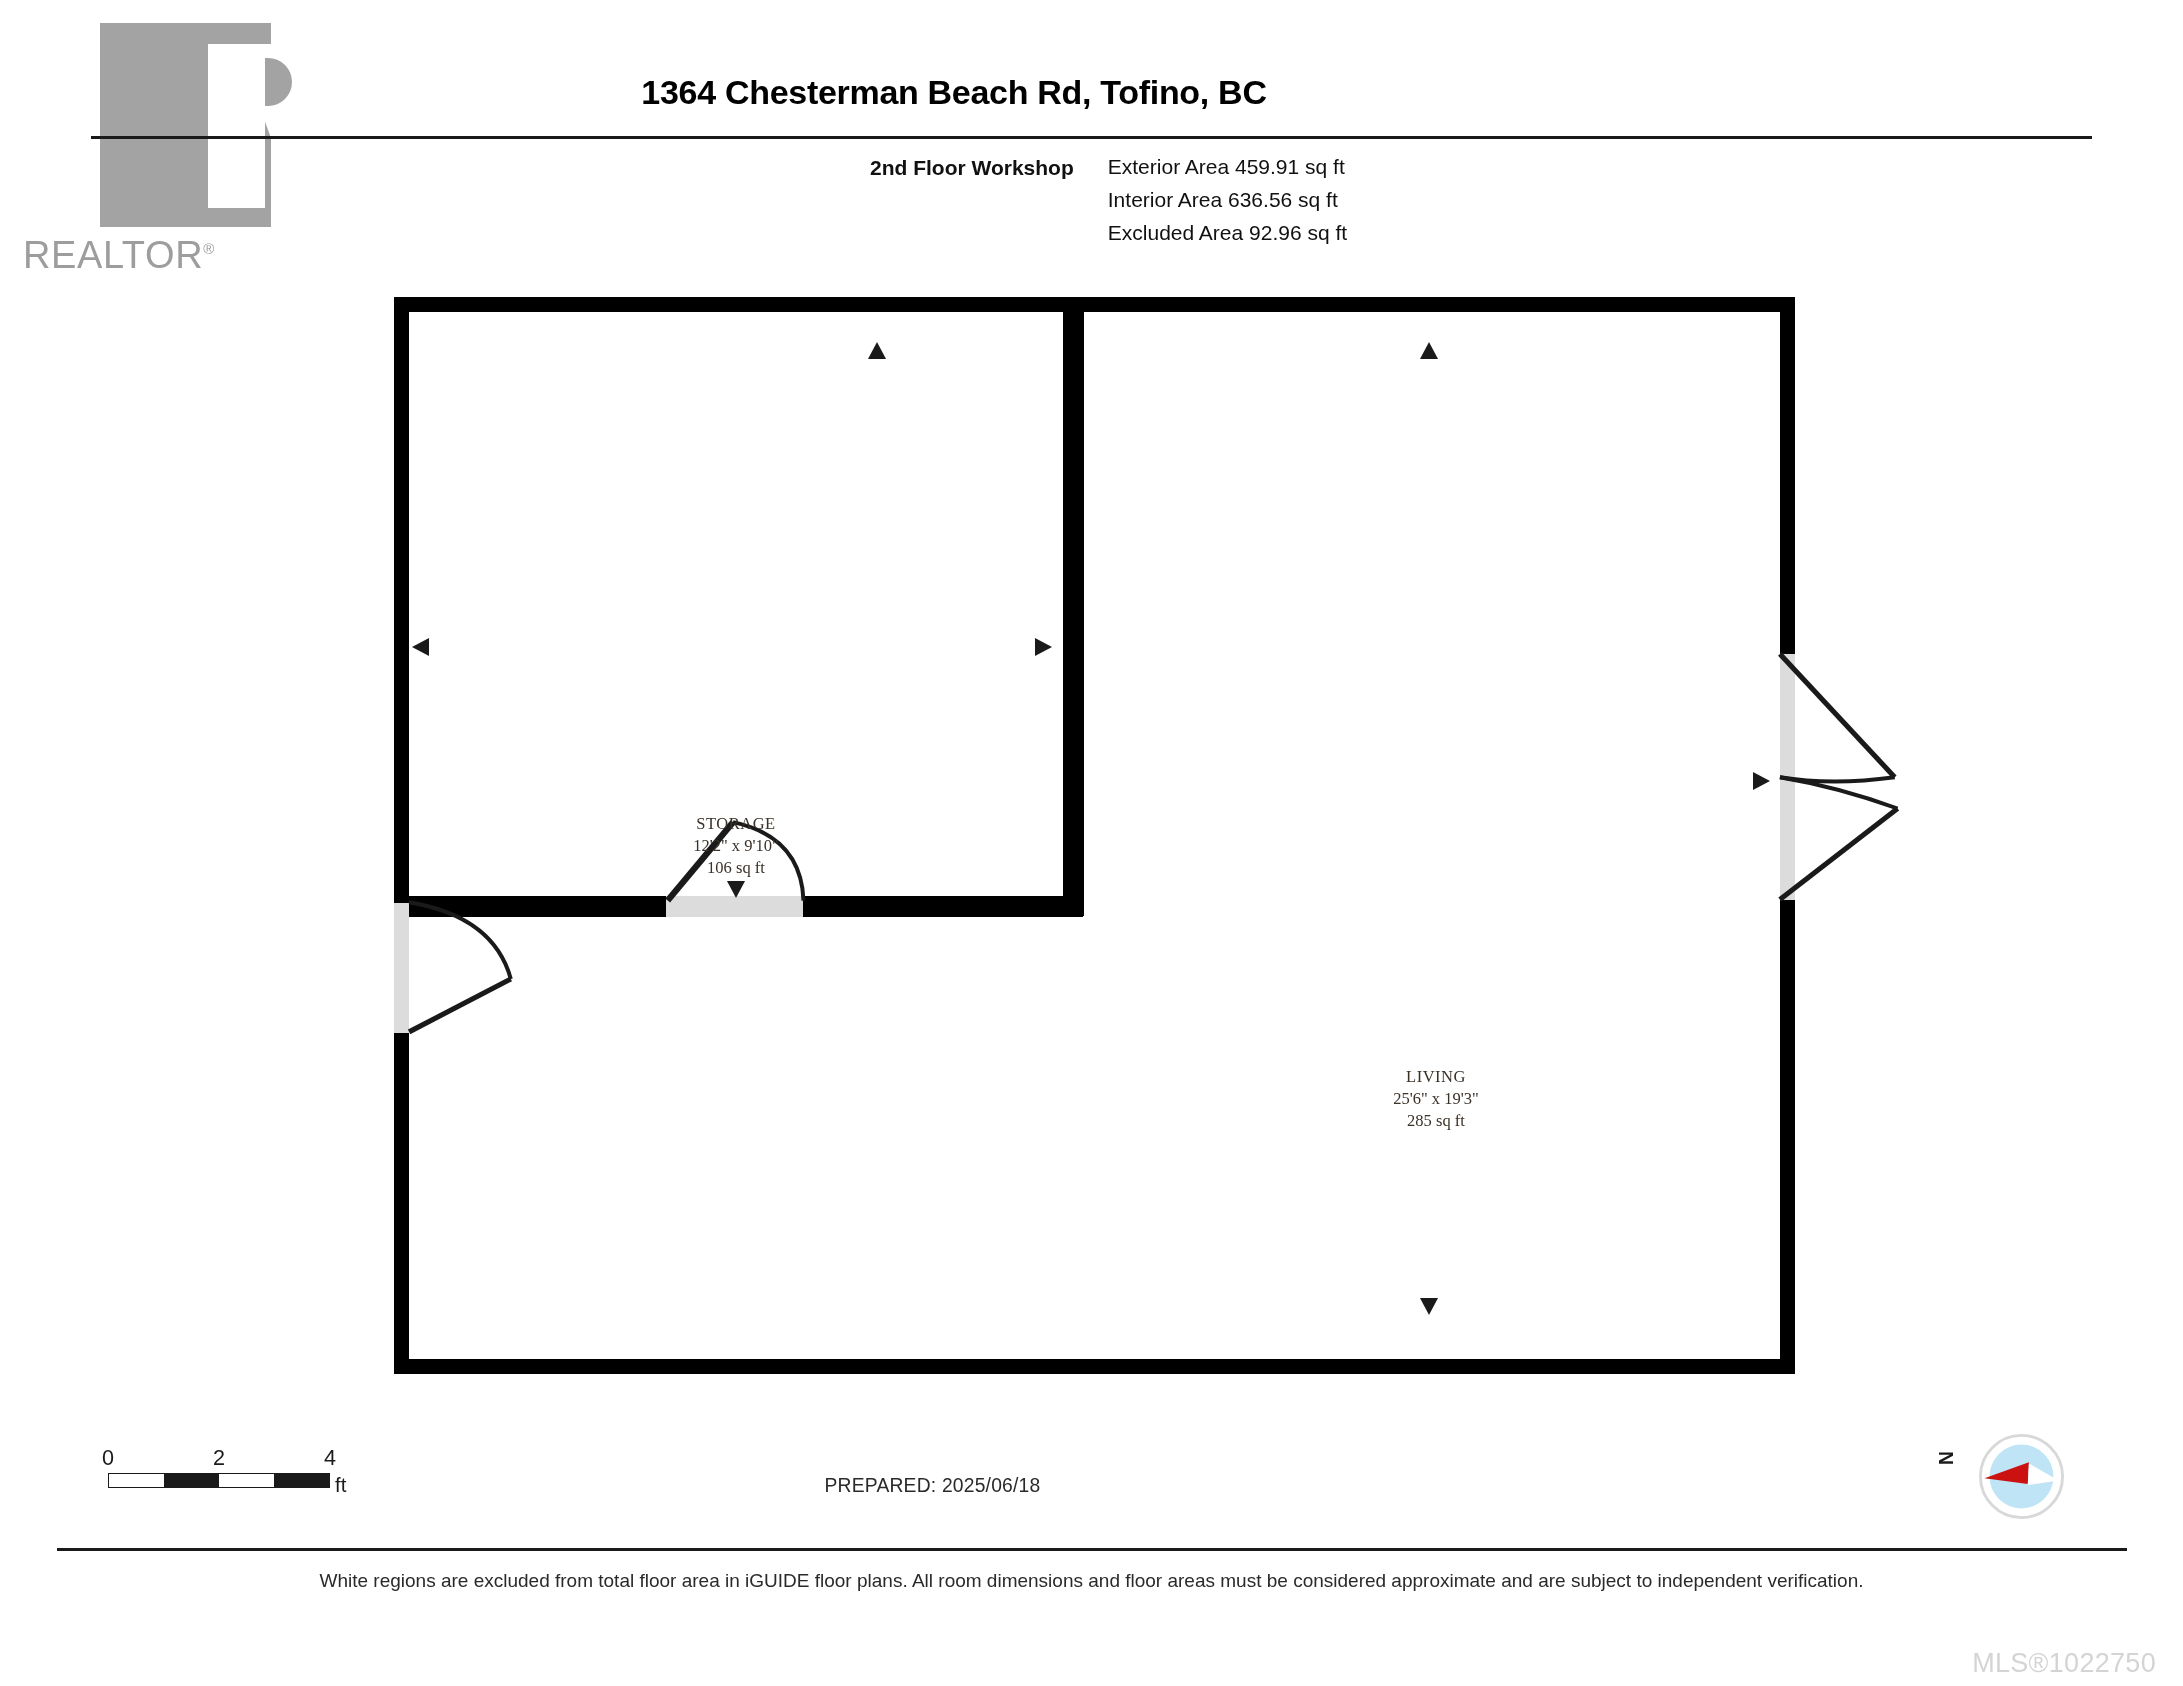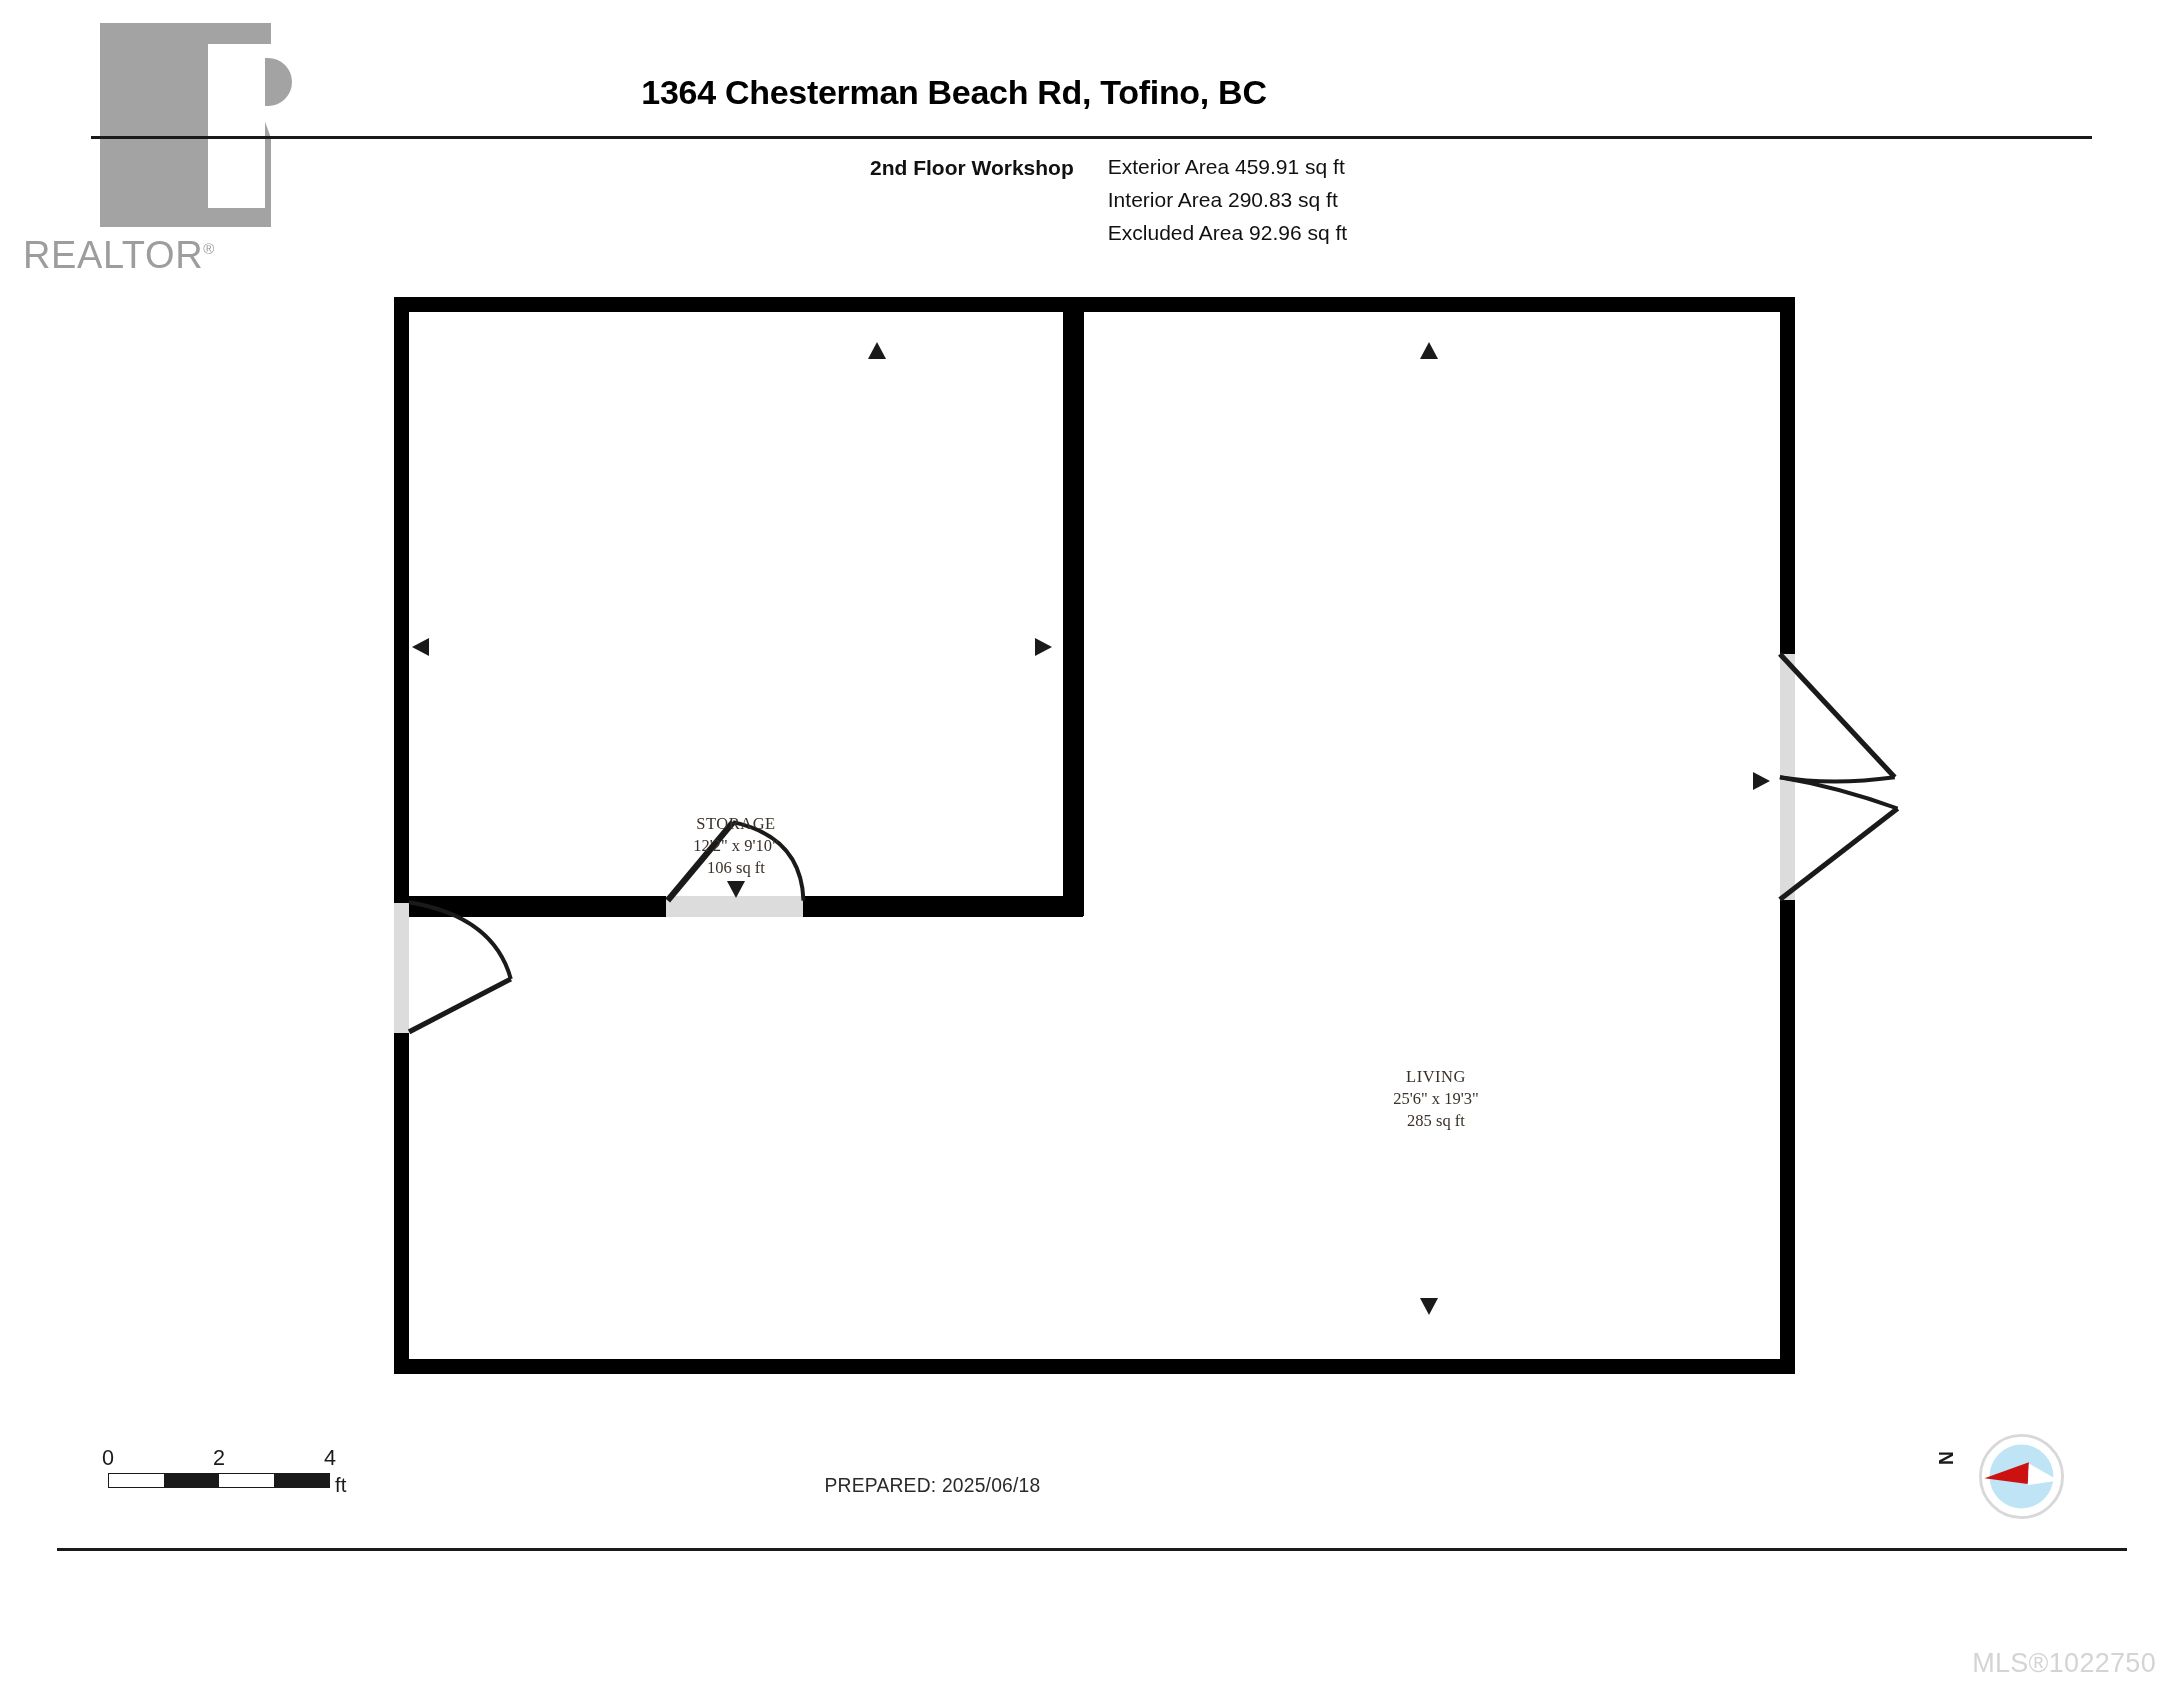--- a/index.html
+++ b/index.html
@@ -309,21 +309,21 @@
     <div id="realtor-wordmark"><span>REALTOR</span><sup>®</sup></div>
   </div>
 
   <div id="header-title">1364 Chesterman Beach Rd, Tofino, BC</div>
   <div id="header-rule"></div>
 
   <div id="summary">
     <div id="summary-floor">2nd Floor Workshop</div>
     <div id="summary-areas">
       <div>Exterior Area 459.91 sq ft</div>
-      <div>Interior Area 290.83 sq ft</div>
+      <div>Interior Area 636.56 sq ft</div>
       <div>Excluded Area 92.96 sq ft</div>
     </div>
   </div>
 
   <div id="plan">
 
     <div class="room-fill" id="fill-storage"></div>
     <div class="room-fill" id="fill-living-upper"></div>
     <div class="room-fill" id="fill-living-lower"></div>
 
@@ -391,16 +391,17 @@
     <div id="compass-n">N</div>
     <svg width="97" height="97" viewBox="0 0 170 170">
       <circle cx="85" cy="85" r="72" fill="#ffffff" stroke="#d8d8d8" stroke-width="5"></circle>
       <circle cx="85" cy="85" r="56" fill="#bfe4f5"></circle>
       <polygon points="20,88 98,60 96,98" fill="#cc1111"></polygon>
       <polygon points="150,92 98,62 96,100" fill="#ffffff"></polygon>
     </svg>
   </div>
 
   <div id="footer-rule"></div>
+  <div id="disclaimer">White regions are excluded from total floor area in iGUIDE floor plans. All room dimensions and floor areas must be considered approximate and are subject to independent verification.</div>
   <div id="mls">MLS®1022750</div>
 
 </div>
 
 
 </body></html>

